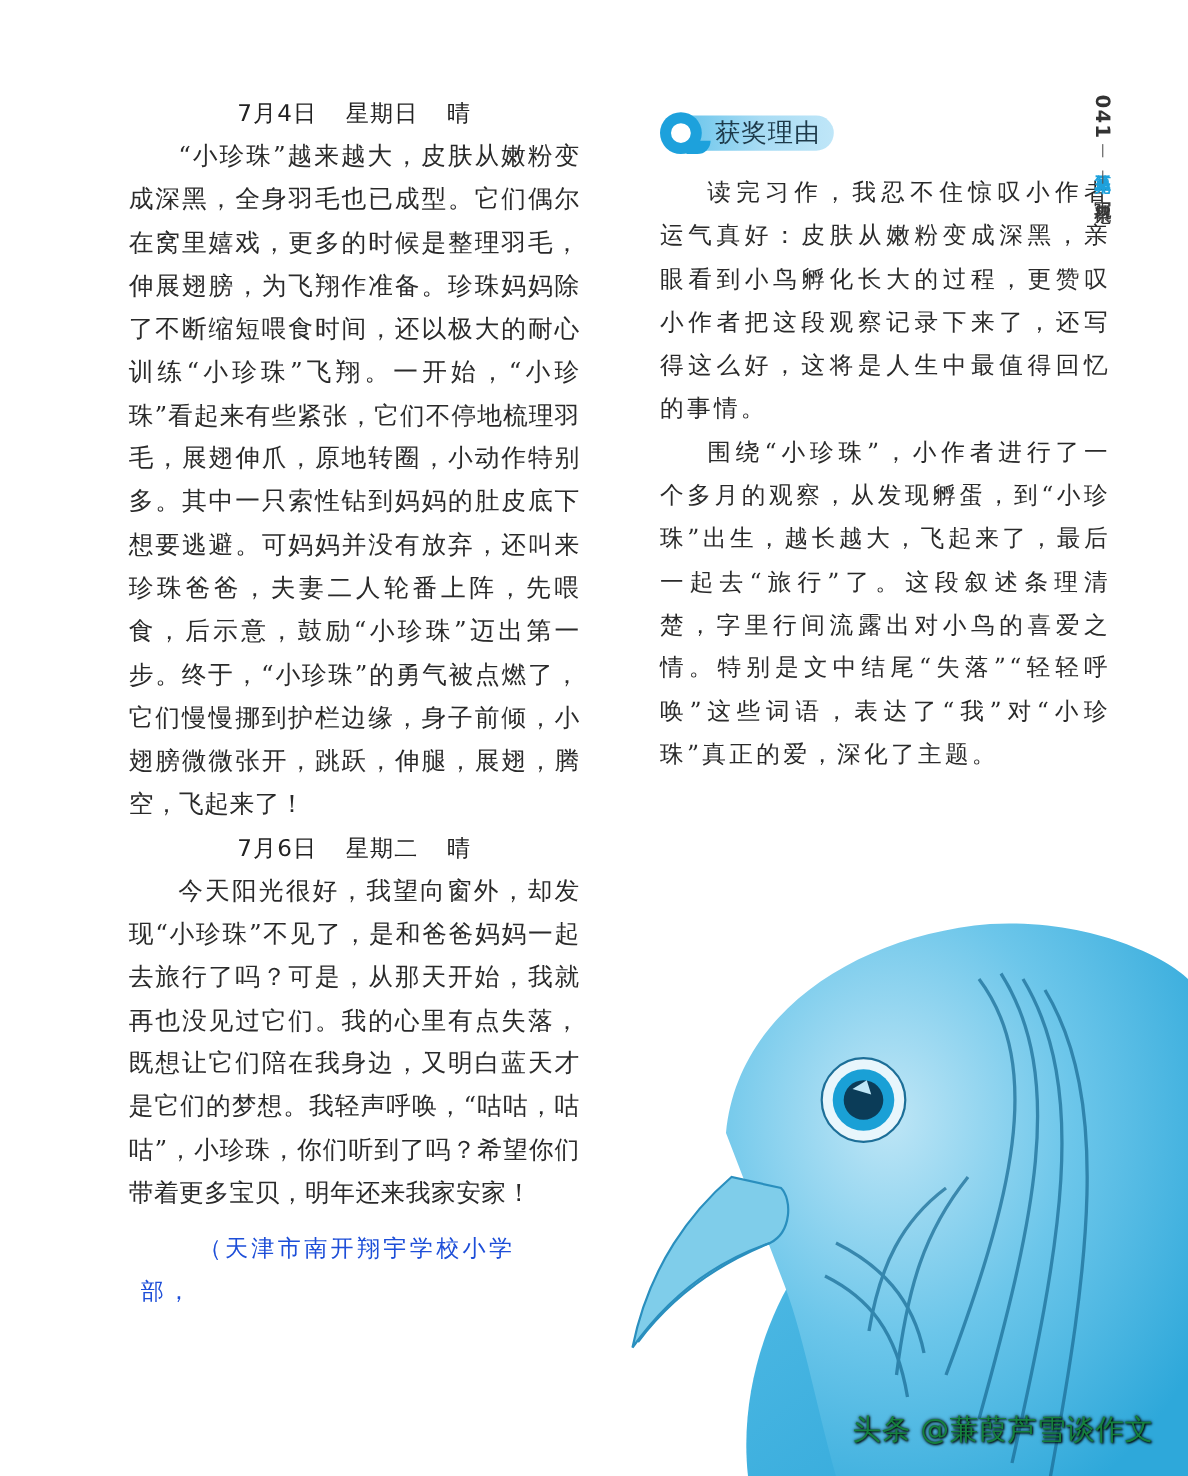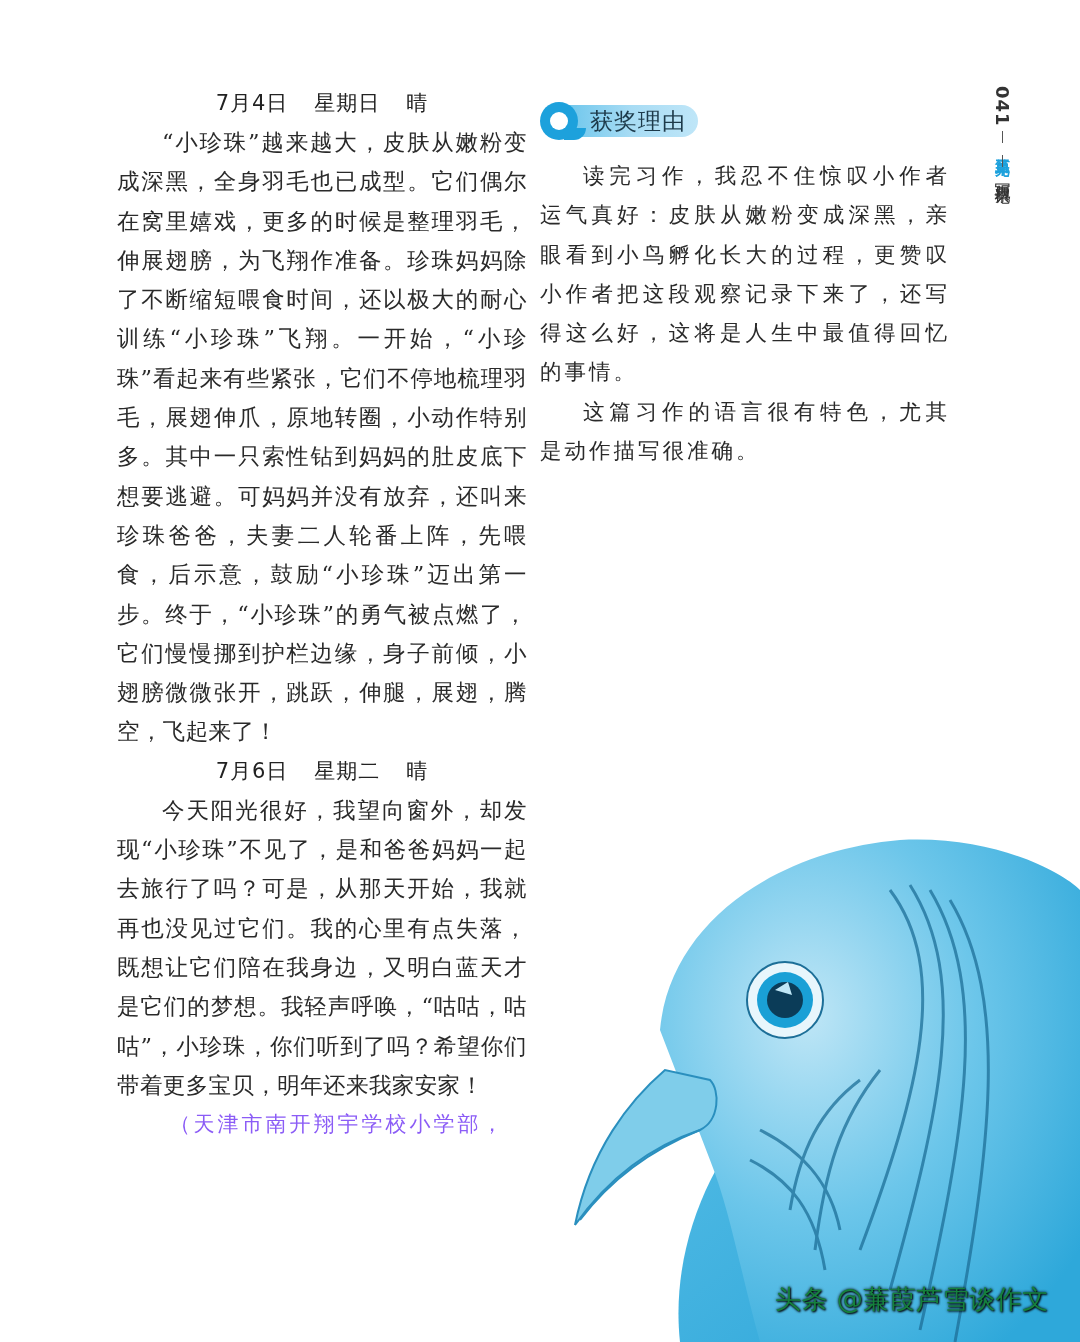--- a/index.html
+++ b/index.html
@@ -1,26 +1,26 @@
 <!DOCTYPE html>
 <html><head>
 <meta charset="utf-8">
 <style>
   html,body{margin:0;padding:0;}
   body{width:1080px;height:1342px;background:#ffffff;position:relative;overflow:hidden;
        font-family:"DejaVu Serif","Liberation Serif",serif;color:#2a2a2a;}
   .col{position:absolute;}
   .left{left:117px;top:84px;width:410px;}
-  .right{left:540px;top:100px;width:410px;}
+  .right{left:600px;top:100px;width:410px;}
   .date{font-family:"DejaVu Sans","Liberation Sans",sans-serif;font-weight:normal;font-size:21px;
         text-align:center;height:39px;line-height:39px;letter-spacing:1px;color:#222;}
   .date span{margin:0 13px;}
   .para{font-size:22.5px;line-height:39.3px;text-align:justify;text-align-last:left;letter-spacing:0.4px;margin:0;}
   .para.indent{text-indent:2em;}
-  .src{font-size:21px;line-height:39.3px;letter-spacing:3px;color:#8b5cf6;margin:0;}
+  .src{font-size:21px;line-height:39.3px;letter-spacing:3px;color:#1d4ed8;margin:11px;}
   .src.indent{text-indent:2.5em;}
   .badge{position:relative;height:40px;width:158px;margin-bottom:16px;}
   .badge-bar{position:absolute;left:10px;top:5px;width:148px;height:32px;border-radius:16px;
              background:linear-gradient(90deg,#5fc1ea 0%,#a8dcf4 55%,#bfe6f8 100%);}
   .badge-q{position:absolute;left:0;top:2px;width:38px;height:38px;border-radius:50%;background:#1da1dc;}
   .badge-q::after{content:"";position:absolute;left:10px;top:10px;width:18px;height:18px;border-radius:50%;background:#fff;}
   .badge-tail{position:absolute;left:24px;top:28px;width:22px;height:12px;background:#1da1dc;border-radius:0 0 12px 0;}
   .badge-text{position:absolute;left:50px;top:4px;font-family:"DejaVu Sans","Liberation Sans",sans-serif;
               font-size:23px;line-height:34px;color:#1d3a4a;letter-spacing:1px;}
   .rpara{font-size:21.5px;line-height:39.3px;letter-spacing:3px;text-align:justify;margin:0;}
@@ -51,21 +51,21 @@
 </div>
 
 <div class="col right">
   <div class="badge">
     <div class="badge-bar"></div>
     <div class="badge-tail"></div>
     <div class="badge-q"></div>
     <div class="badge-text">获奖理由</div>
   </div>
   <p class="rpara indent">读完习作，我忍不住惊叹小作者运气真好：皮肤从嫩粉变成深黑，亲眼看到小鸟孵化长大的过程，更赞叹小作者把这段观察记录下来了，还写得这么好，这将是人生中最值得回忆的事情。</p>
-  <p class="rpara indent">这篇习作的语言很有特色，尤其是动作描写很准确。</p>
+  <p class="rpara indent">围绕“小珍珠”，小作者进行了一个多月的观察，从发现孵蛋，到“小珍珠”出生，越长越大，飞起来了，最后一起去“旅行”了。这段叙述条理清楚，字里行间流露出对小鸟的喜爱之情。特别是文中结尾“失落”“轻轻呼唤”这些词语，表达了“我”对“小珍珠”真正的爱，深化了主题。</p>
 </div>
 
 <div class="side">
   <div class="pgnum">041</div>
   <div class="vsep"></div>
   <div class="unit">第三单元</div>
   <div class="vsep"></div>
   <div class="topic">写观察日记</div>
 </div>
 

